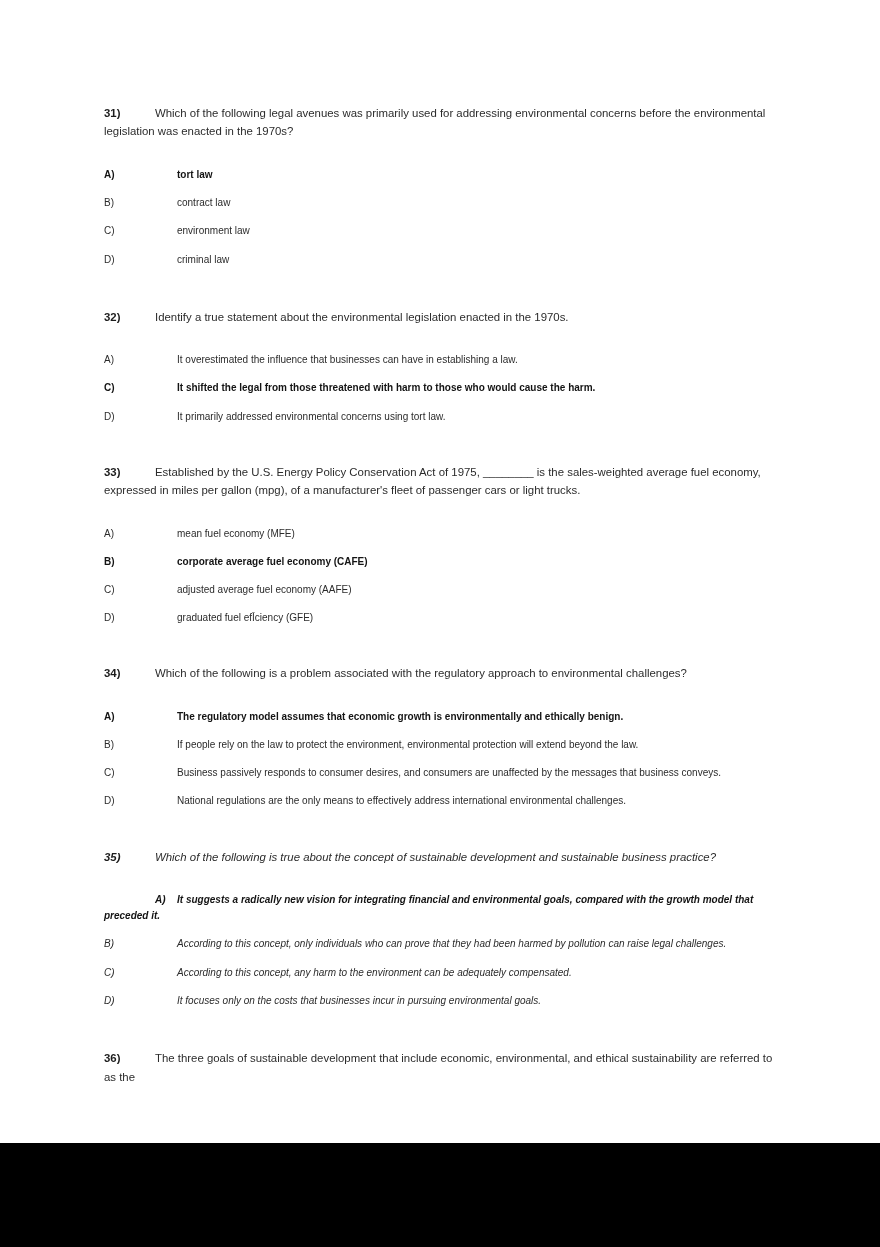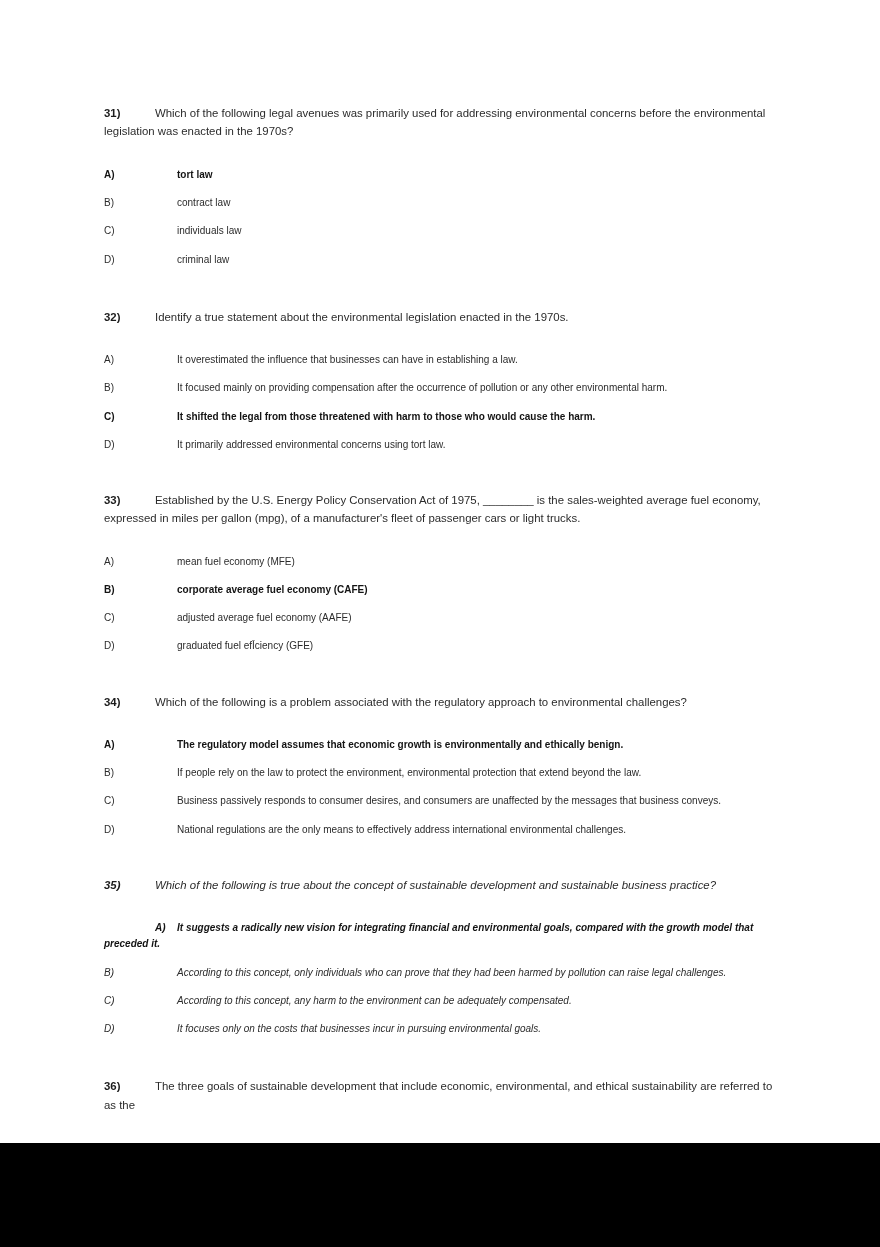--- a/index.html
+++ b/index.html
@@ -93,50 +93,49 @@
 <body>
 
 <div class="page">
   <div class="content">
 
     <div class="question-block q31">
       <p class="stem"><span class="qnum">31)</span><span>Which of the following legal avenues was primarily used for addressing environmental concerns before the environmental legislation was enacted in the 1970s?</span></p>
       <ul class="options">
         <li class="option bold"><span class="letter">A)</span><span>tort law</span></li>
         <li class="option"><span class="letter">B)</span><span>contract law</span></li>
-        <li class="option"><span class="letter">C)</span><span>individuals law</span></li>
+        <li class="option"><span class="letter">C)</span><span>environment law</span></li>
         <li class="option"><span class="letter">D)</span><span>criminal law</span></li>
       </ul>
     </div>
 
     <div class="question-block q32">
       <p class="stem"><span class="qnum">32)</span><span>Identify a true statement about the environmental legislation enacted in the 1970s.</span></p>
       <ul class="options">
         <li class="option"><span class="letter">A)</span><span>It overestimated the influence that businesses can have in establishing a law.</span></li>
-        <li class="option"><span class="letter">B)</span><span>It focused mainly on providing compensation after the occurrence of pollution or any other environmental harm.</span></li>
         <li class="option bold"><span class="letter">C)</span><span>It shifted the legal from those threatened with harm to those who would cause the harm.</span></li>
         <li class="option"><span class="letter">D)</span><span>It primarily addressed environmental concerns using tort law.</span></li>
       </ul>
     </div>
 
     <div class="question-block q33">
       <p class="stem"><span class="qnum">33)</span><span>Established by the U.S. Energy Policy Conservation Act of 1975, ________ is the sales-weighted average fuel economy, expressed in miles per gallon (mpg), of a manufacturer's fleet of passenger cars or light trucks.</span></p>
       <ul class="options">
         <li class="option"><span class="letter">A)</span><span>mean fuel economy (MFE)</span></li>
         <li class="option bold"><span class="letter">B)</span><span>corporate average fuel economy (CAFE)</span></li>
         <li class="option"><span class="letter">C)</span><span>adjusted average fuel economy (AAFE)</span></li>
         <li class="option"><span class="letter">D)</span><span>graduated fuel efĪciency (GFE)</span></li>
       </ul>
     </div>
 
     <div class="question-block q34">
       <p class="stem"><span class="qnum">34)</span><span>Which of the following is a problem associated with the regulatory approach to environmental challenges?</span></p>
       <ul class="options">
         <li class="option bold"><span class="letter">A)</span><span>The regulatory model assumes that economic growth is environmentally and ethically benign.</span></li>
-        <li class="option"><span class="letter">B)</span><span>If people rely on the law to protect the environment, environmental protection that extend beyond the law.</span></li>
+        <li class="option"><span class="letter">B)</span><span>If people rely on the law to protect the environment, environmental protection will extend beyond the law.</span></li>
         <li class="option"><span class="letter">C)</span><span>Business passively responds to consumer desires, and consumers are unaffected by the messages that business conveys.</span></li>
         <li class="option"><span class="letter">D)</span><span>National regulations are the only means to effectively address international environmental challenges.</span></li>
       </ul>
     </div>
 
     <div class="question-block q35">
       <p class="stem"><span class="qnum">35)</span><span>Which of the following is true about the concept of sustainable development and sustainable business practice?</span></p>
       <ul class="options">
         <li class="option bold hang-flush"><span class="letter">A)</span><span>It suggests a radically new vision for integrating financial and environmental goals, compared with the growth model that preceded it.</span></li>
         <li class="option"><span class="letter">B)</span><span>According to this concept, only individuals who can prove that they had been harmed by pollution can raise legal challenges.</span></li>

